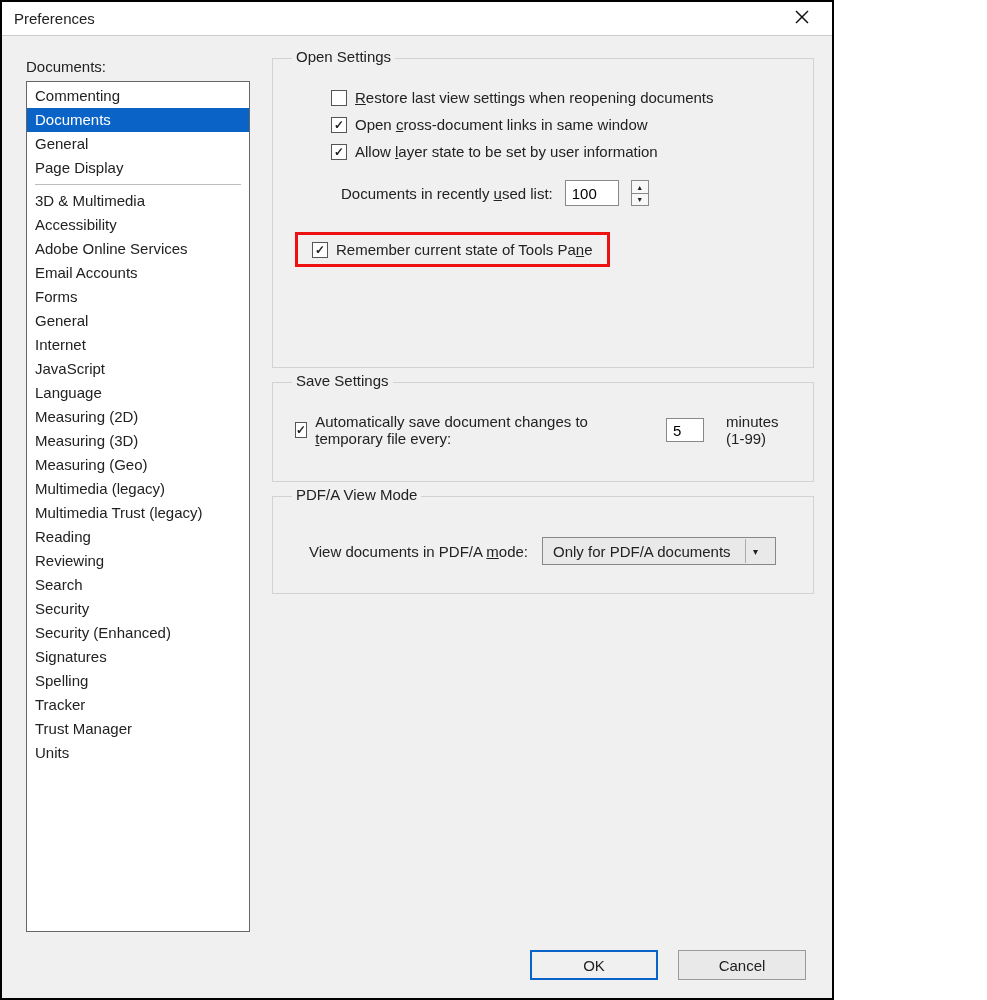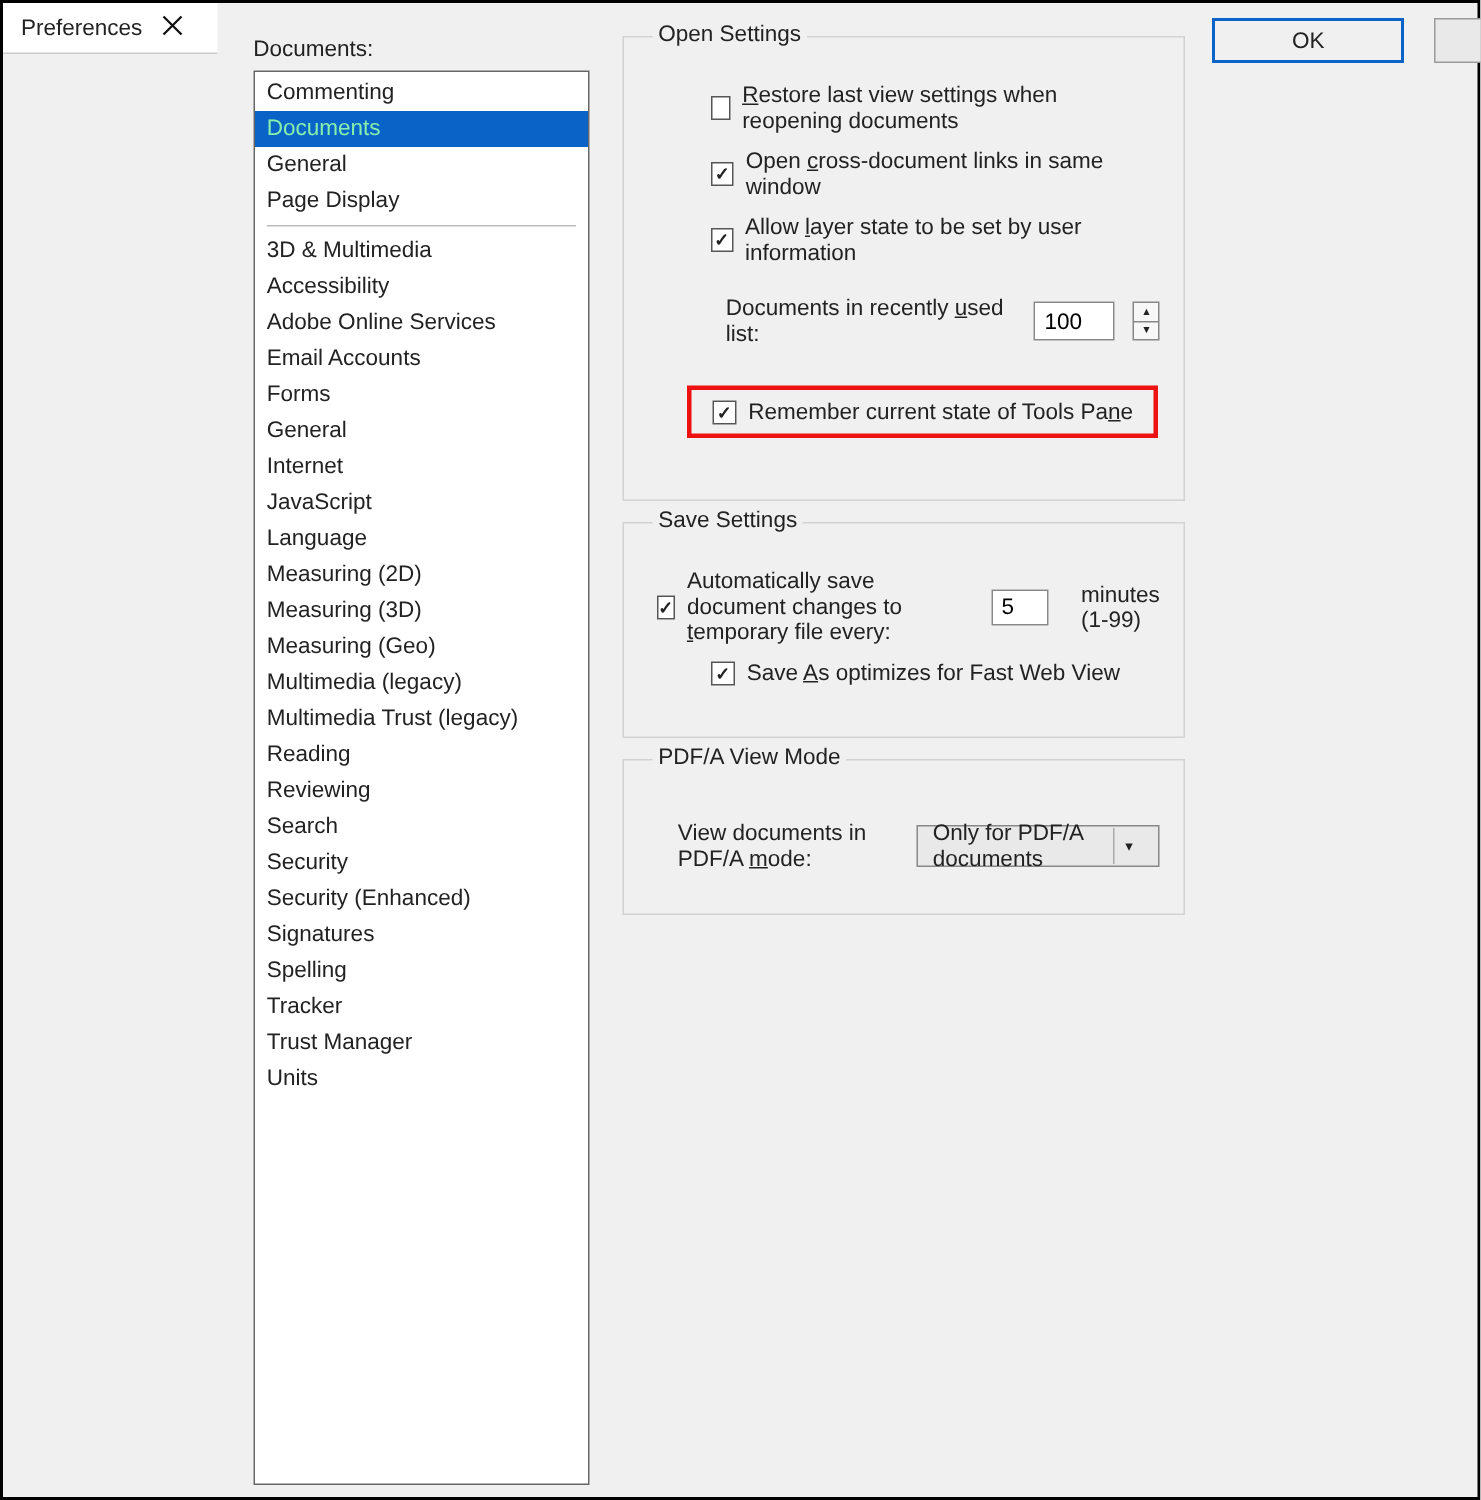--- a/index.html
+++ b/index.html
@@ -5,25 +5,25 @@
   * { box-sizing: border-box; }
   html, body {
     margin: 0; padding: 0;
     width: 987px; height: 1000px;
     font-family: "Segoe UI", Tahoma, sans-serif;
     font-size: 15px;
     color: #222;
     background: #fff;
   }
   .window {
-    width: 987px; height: 1000px;
+    width: 834px; height: 1000px;
     border: 2px solid #000;
     background: #f0f0f0;
     display: flex;
-    flex-direction: row;
+    flex-direction: column;
   }
   .titlebar {
     height: 34px;
     background: #fff;
     border-bottom: 1px solid #ccc;
     display: flex;
     align-items: center;
     padding: 0 10px 0 12px;
   }
   .titlebar .title { flex: 1; font-size: 15px; }
@@ -50,21 +50,21 @@
   }
   .cat-item {
     padding: 1px 8px;
     font-size: 15px;
     line-height: 22px;
     white-space: nowrap;
     cursor: default;
   }
   .cat-item.selected {
     background: #0a64c8;
-    color: #86efac;
+    color: #ffffff;
   }
   .cat-sep {
     margin: 4px 8px;
     border: none;
     border-top: 1px solid #bcbcbc;
   }
   .right {
     flex: 1;
     display: flex;
     flex-direction: column;
@@ -104,21 +104,20 @@
   }
   .chk::after { content: ""; }
   .chk.on::after { content: "✓"; color:#222; font-weight:600; }
   .hl {
     display: inline-flex;
     align-items: center;
     gap: 8px;
     border: 3px solid #e11;
     padding: 6px 14px;
     margin-top: 12px;
-    margin-left: 20px;
   }
   .recent-row {
     display: flex;
     align-items: center;
     gap: 12px;
     margin: 20px 0 14px 46px;
   }
   .num-input {
     width: 54px; height: 26px;
     background: #fff;
@@ -260,24 +259,20 @@
       </div>
 
       <div class="group">
         <div class="group-legend">Save Settings</div>
         <div class="auto-row">
           <span class="chk on" id="chk-autosave"></span>
           <span>Automatically save document changes to <u class="acc">t</u>emporary file every:</span>
           <input class="mins-input" value="5" style="">
           <span style="margin-left:14px;">minutes (1-99)</span>
         </div>
-        <div class="check-row">
-          <span class="chk on" id="chk-fastweb"></span>
-          <span>Save <u class="acc">A</u>s optimizes for Fast Web View</span>
-        </div>
       </div>
 
       <div class="group">
         <div class="group-legend">PDF/A View Mode</div>
         <div class="pdfa-row">
           <span>View documents in PDF/A <u class="acc">m</u>ode:</span>
           <div class="select">
             <span class="sel-label">Only for PDF/A documents</span>
             <span class="caret">▾</span>
           </div>

